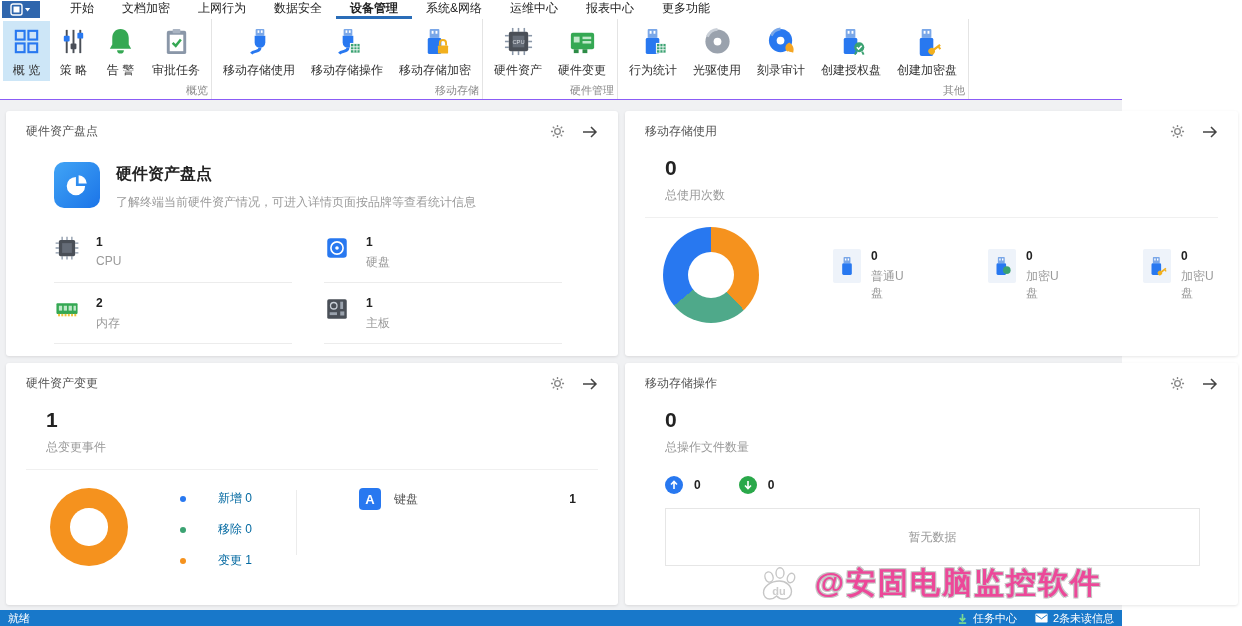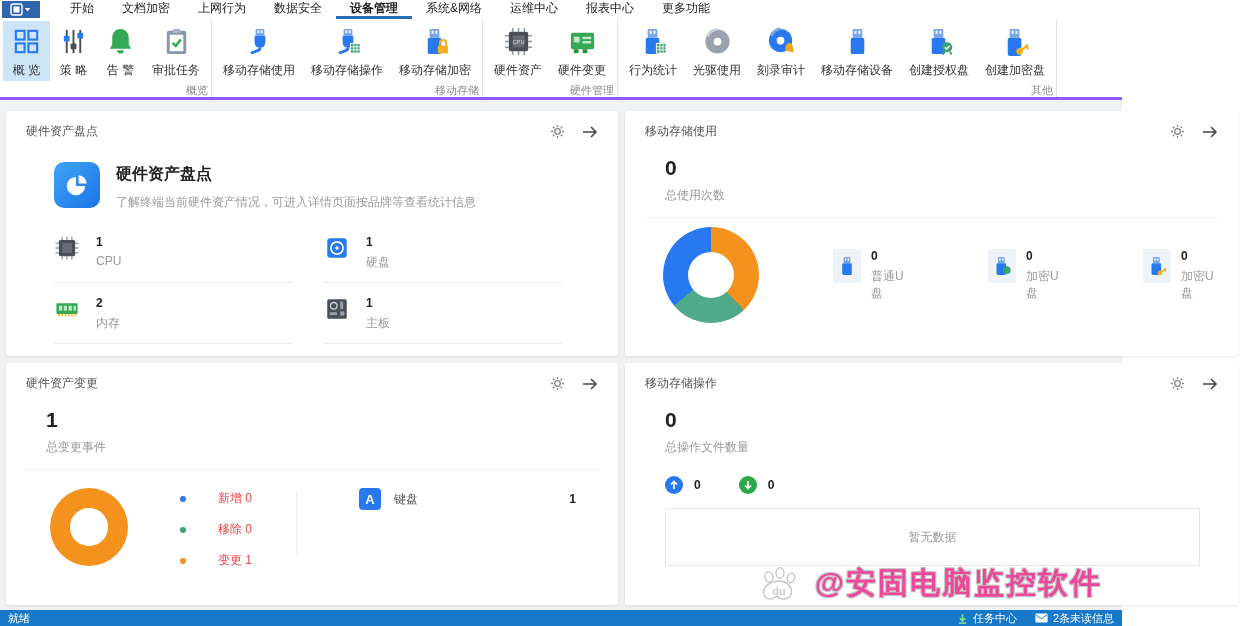--- a/index.html
+++ b/index.html
@@ -9,21 +9,21 @@
 
   
   .menubar { height:19px; background:#fff; display:flex; align-items:stretch; }
   .logo-btn { width:38px; margin:1px 0 1px 2px; background:#2f66ad; display:flex;
     align-items:center; justify-content:center; cursor:pointer; }
   .tabs { display:flex; margin-left:16px; }
   .tab { padding:0 14px; font-size:12px; color:#222; line-height:17px; cursor:pointer; }
   .tab.active { border-bottom:3px solid #2a6db8; font-weight:bold; }
 
   
-  .ribbon { height:81px; background:#fff; border-bottom:3px solid #8b5cf6; display:flex; }
+  .ribbon { height:81px; background:#fff; border-bottom:1px solid #8b5cf6; display:flex; }
   .rgroup { display:flex; flex-direction:column; border-right:1px solid #e4e4e4; padding:2px 3px 0; }
   .ritems { flex:1; display:flex; }
   .ritem { display:flex; flex-direction:column; align-items:center; padding:5px 8px 2px;
     gap:5px; font-size:12px; color:#333; cursor:pointer; white-space:nowrap; }
   .ritem.selected { background:#cde6f7; }
   .i32 { width:31px; height:31px; }
   .rglabel { text-align:right; color:#8a8a8a; font-size:11px; padding:2px 0 4px; }
 
   
   .content { flex:1; background:#f0f1f3; padding:11px 4px 4px 6px; display:grid;
@@ -59,21 +59,21 @@
   .donut::after, .donut2::after { content:""; position:absolute; inset:26%; background:#fff; border-radius:50%; }
   .su-tiles { display:flex; margin-left:74px; gap:80px; }
   .su-tile { display:flex; gap:10px; align-items:flex-start; }
   .su-icn { width:34px; height:34px; background:#eef3fa; border-radius:2px;
     display:flex; align-items:center; justify-content:center; }
 
   
   .hc-body { display:flex; margin-top:10px; }
   .donut2 { width:78px; height:78px; border-radius:50%; position:relative; margin:8px 0 0 24px; flex:0 0 78px; }
   .legend { margin:10px 0 0 52px; display:flex; flex-direction:column; gap:14px; }
-  .leg-row { display:flex; align-items:center; font-size:12px; color:#ef4444; }
+  .leg-row { display:flex; align-items:center; font-size:12px; color:#0369a1; }
   .leg-dot { width:6px; height:6px; border-radius:50%; margin-right:32px; }
   .vdiv { width:1px; background:#ececec; margin:10px 0 14px 44px; }
   .dev-panel { margin-left:62px; flex:1; padding:8px 22px 0 0; }
   .dev-row { display:flex; align-items:center; font-size:12px; color:#555; }
   .kbd-icn { width:22px; height:22px; background:#2878f0; border-radius:4px; color:#fff;
     display:flex; align-items:center; justify-content:center; font-weight:bold; font-size:13px; }
   .dev-lbl { margin-left:13px; }
   .dev-val { margin-left:auto; font-weight:bold; color:#222; }
 
   
@@ -274,29 +274,20 @@
           <span>光驱使用</span>
         </div>
         <div class="ritem">
           <svg class="i32" viewBox="0 0 32 32">
             <circle cx="15" cy="15" r="12" fill="#2878f0"></circle>
             <path d="M5.5 10A12 12 0 0115 3" stroke="#7aa7e8" stroke-width="3" fill="none"></path>
             <circle cx="15" cy="15" r="4" fill="#fff"></circle>
             <path d="M24 17c4 2.5 5.5 6.5 4 10.5-2.5-1.5-8 .5-8-5 0-2.8 1.8-4.2 4-5.5z" fill="#f5a623"></path>
           </svg>
           <span>刻录审计</span>
-        </div>
-        <div class="ritem">
-          <svg class="i32" viewBox="0 0 32 32">
-            <rect x="11" y="3" width="10" height="9" rx="1" fill="#7aa7e8"></rect>
-            <rect x="13" y="5" width="2" height="3" fill="#fff"></rect>
-              <rect x="17" y="5" width="2" height="3" fill="#fff"></rect>
-            <rect x="9" y="12" width="14" height="17" rx="2" fill="#2878f0"></rect>
-          </svg>
-          <span>移动存储设备</span>
         </div>
         <div class="ritem">
           <svg class="i32" viewBox="0 0 32 32">
             <rect x="10" y="3" width="10" height="9" rx="1" fill="#7aa7e8"></rect>
             <rect x="12" y="5" width="2" height="3" fill="#fff"></rect>
               <rect x="16" y="5" width="2" height="3" fill="#fff"></rect>
             <rect x="8" y="12" width="14" height="17" rx="2" fill="#2878f0"></rect>
             <circle cx="24" cy="22" r="5.2" fill="#3ba272"></circle>
             <path d="M21.5 22l1.8 1.9 3.2-3.6" stroke="#fff" stroke-width="1.6" fill="none"></path>
             <path d="M21 26.5l-1.5 3M27 26.5l1.5 3" stroke="#3ba272" stroke-width="2"></path>

